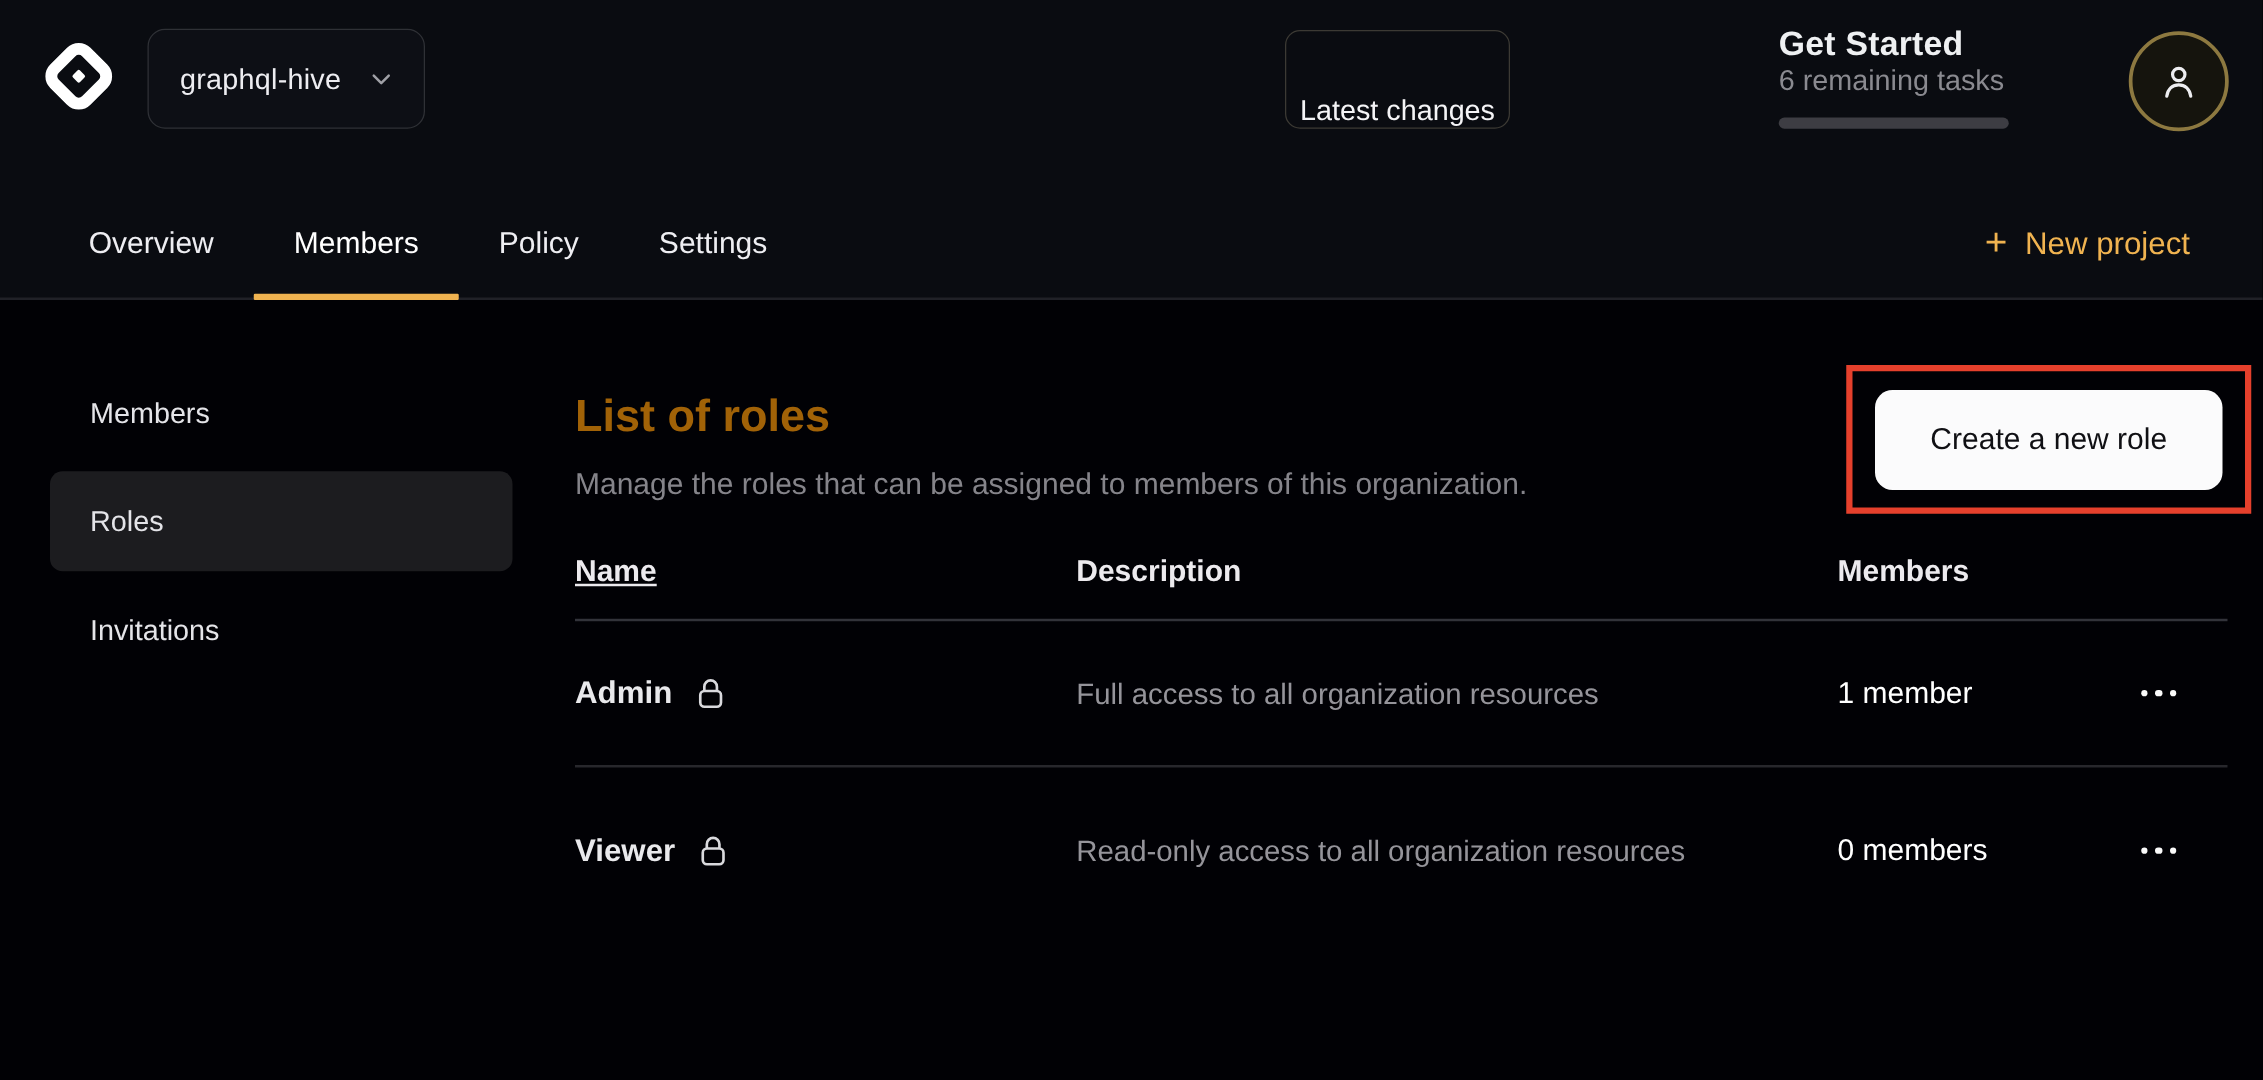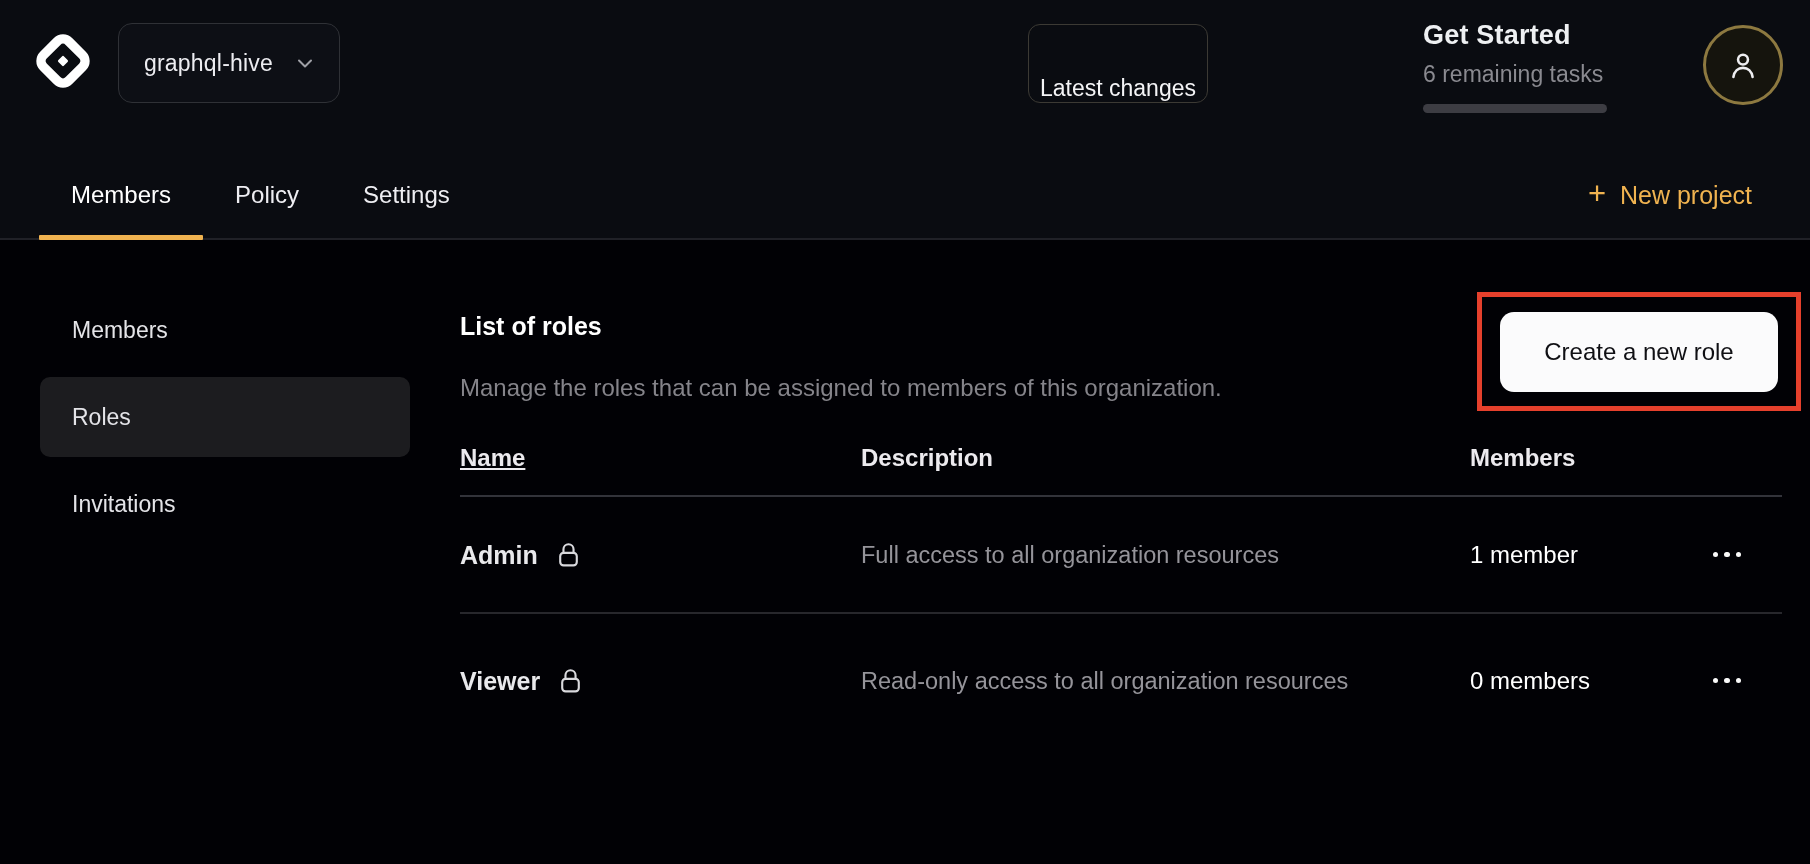--- a/index.html
+++ b/index.html
@@ -30,21 +30,21 @@
   }
   .org-switcher .org-label { font-size: 23px; color: #ededf1; letter-spacing: .2px; }
   .btn-outline {
     position: absolute; left: 1028px; top: 24px; width: 180px; height: 79px;
     border: 1.5px solid #3c3a34; border-radius: 12px; background: transparent;
     display: flex; align-items: flex-end; justify-content: center;
     font-size: 23px; color: #f4f4f6; cursor: pointer;
   }
   .get-started { position: absolute; left: 1423px; top: 20px; width: 200px; }
   .gs-title { font-size: 27px; font-weight: 600; color: #eef0f2; letter-spacing: .2px; }
-  .gs-sub { margin-top: 10px; font-size: 23px; color: #8a8a90; }
+  .gs-sub { margin-top: 0; font-size: 23px; color: #8a8a90; }
   .gs-track {
     margin-top: 16px; width: 184px; height: 9px; border-radius: 5px;
     background: #3d3d43;
   }
   .avatar {
     position: absolute; left: 1703px; top: 25px; width: 80px; height: 80px;
     border-radius: 50%; border: 3px solid #8d7940; background: #15140d;
     display: flex; align-items: center; justify-content: center; cursor: pointer;
   }
 
@@ -73,21 +73,21 @@
   
   .sidebar { position: absolute; left: 40px; top: 290px; width: 370px; }
   .side-item {
     height: 80px; margin-bottom: 7px; border-radius: 10px;
     display: flex; align-items: center; padding: 0 32px;
     font-size: 23px; color: #e4e4e8; cursor: pointer;
   }
   .side-item.active { background: #1c1c1f; }
 
   
-  .page-title { position: absolute; left: 460px; top: 312px; font-size: 25px; font-weight: 700; color: #ffffff; }
+  .page-title { position: absolute; left: 460px; top: 312px; font-size: 36px; font-weight: 700; color: #a16207; }
   .page-subtitle { position: absolute; left: 460px; top: 374px; font-size: 24px; color: #85848a; }
 
   .annotation-box {
     position: absolute; left: 1477px; top: 292px; width: 324px; height: 119px;
     border: 5px solid var(--annotation, #e5402c);
     display: flex; align-items: center; justify-content: center;
   }
   .create-btn {
     width: 278px; height: 80px; background: var(--button_bg, #fbfbfc);
     border: none; border-radius: 14px;
@@ -153,20 +153,23 @@
   <div class="avatar">
     <span>
       <svg width="36" height="36" viewBox="0 0 24 24" fill="none">
         <circle cx="12" cy="8.4" r="3.3" stroke="#ededf0" stroke-width="1.7"></circle>
         <path d="M5.6 20c.6-4 3.2-6.1 6.4-6.1s5.8 2.1 6.4 6.1" stroke="#ededf0" stroke-width="1.7" stroke-linecap="round"></path>
       </svg>
     </span>
   </div>
 
   <nav class="tabs">
+    <div class="tab">
+      <span>Overview</span>
+    </div>
     <div class="tab active">
       <span>Members</span>
     </div>
     <div class="tab">
       <span>Policy</span>
     </div>
     <div class="tab">
       <span>Settings</span>
     </div>
   </nav>

